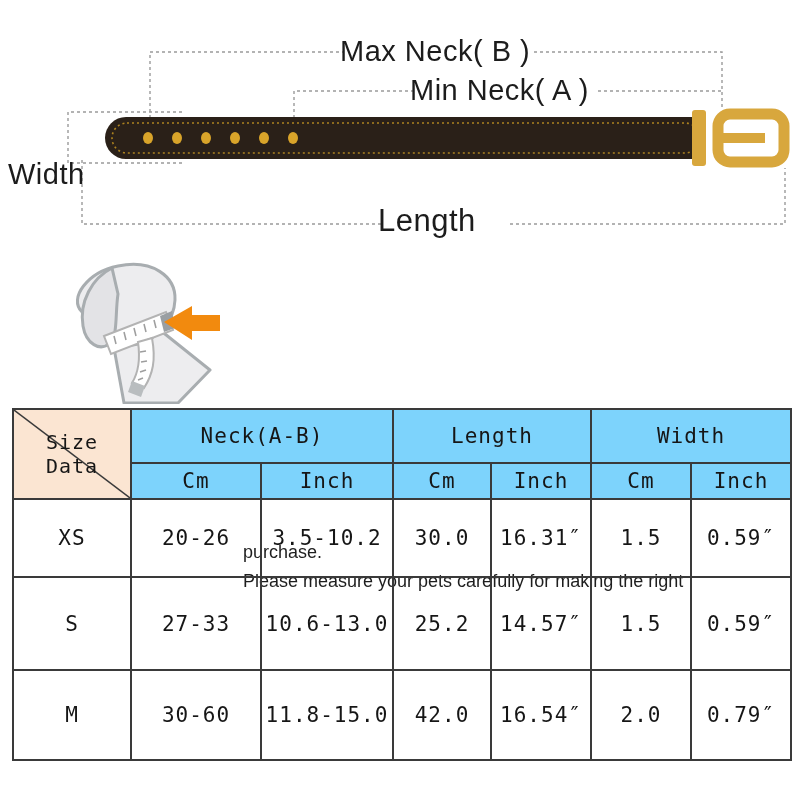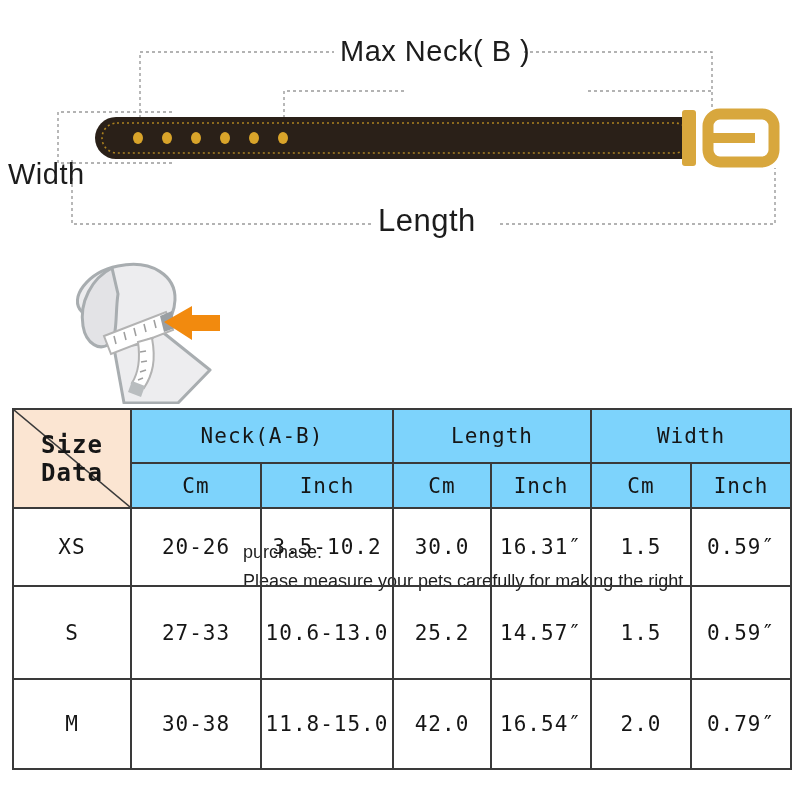--- a/index.html
+++ b/index.html
@@ -14,30 +14,30 @@
                font-size:18px;line-height:29px;color:#1e1e1e;}
   
   #size-table-wrap{position:absolute;left:12px;top:408px;}
   table.size{border-collapse:collapse;table-layout:fixed;}
   table.size td{border:2px solid #3a3a3a;text-align:center;vertical-align:middle;
                 font-family:"DejaVu Sans Mono","Liberation Mono",monospace;
                 font-size:21px;color:#161616;letter-spacing:1px;padding:0;}
   td.hdr{background:#7dd3fc;}
   td.corner{position:relative;background:#fbe5d2;}
   td.corner svg{position:absolute;left:0;top:0;width:100%;height:100%;}
-  td.corner span{position:relative;z-index:2;font-size:24px;font-weight:bold;}
-  .h1{height:54px;} .h2{height:45px;}
+  td.corner span{position:relative;z-index:2;font-size:20px;}
+  .h1{height:54px;} .h2{height:36px;}
   .r-xs{height:78px;} .r-s{height:93px;} .r-m{height:90px;}
 </style>
 </head>
 <body>
 
 <div id="page">
 
-  <div class="abs" style="left:0;top:0;width:680px;height:256px;">
+  <div class="abs" style="left:0;top:0;width:680px;height:256px;padding-left:10px;">
     <svg width="800" height="256" viewBox="0 0 800 256">
 
       <g stroke="#9b9b9b" stroke-width="1.4" stroke-dasharray="3,3" fill="none">
 
         <path d="M140,118 L140,52 L334,52"></path>
         <path d="M524,52 L712,52 L712,110"></path>
 
         <path d="M284,118 L284,91 L406,91"></path>
         <path d="M588,91 L712,91"></path>
 
@@ -62,20 +62,21 @@
       </g>
 
       <rect x="682" y="110" width="14" height="56" rx="3" fill="#d8a73d"></rect>
 
       <g>
         <rect x="708" y="114" width="66" height="48" rx="12" fill="none" stroke="#d8a73d" stroke-width="11" stroke-linejoin="round"></rect>
         <rect x="703" y="133" width="52" height="10" fill="#d8a73d"></rect>
       </g>
     </svg>
     <div class="diagram-label" style="left:340px;top:35px;">Max Neck( B )</div>
+    <div class="diagram-label" style="left:410px;top:74px;">Min Neck( A )</div>
     <div class="diagram-label" style="left:8px;top:158px;">Width</div>
     <div class="diagram-label" style="left:378px;top:203px;font-size:31px;">Length</div>
   </div>
 
   <div class="abs" style="left:0;top:254px;width:800px;height:150px;">
     <svg class="abs" style="left:52px;top:2px;" width="180" height="148" viewBox="0 0 180 148">
 
       <path d="M98,66 L158,114 L126,147 L72,147 L62,92 Z" fill="#ededef" stroke="#a8adb0" stroke-width="3" stroke-linejoin="round"></path>
 
       <path d="M30,56 C16,42 36,16 66,10 C100,3 124,20 123,44 C122,66 106,82 86,88 C64,94 42,72 30,56 Z" fill="#ededef" stroke="#a8adb0" stroke-width="3"></path>
@@ -155,21 +156,21 @@
         <td>S</td>
         <td>27-33</td>
         <td>10.6-13.0</td>
         <td>25.2</td>
         <td>14.57″</td>
         <td>1.5</td>
         <td>0.59″</td>
       </tr>
       <tr class="r-m">
         <td>M</td>
-        <td>30-38</td>
+        <td>30-60</td>
         <td>11.8-15.0</td>
         <td>42.0</td>
         <td>16.54″</td>
         <td>2.0</td>
         <td>0.79″</td>
       </tr>
     </tbody>
       </table>
   </div>
 

